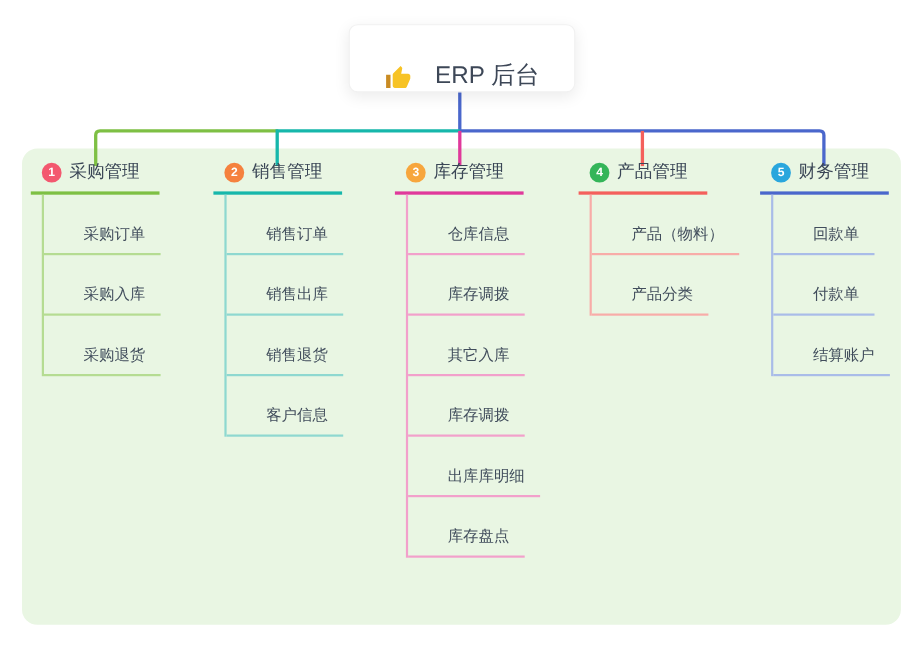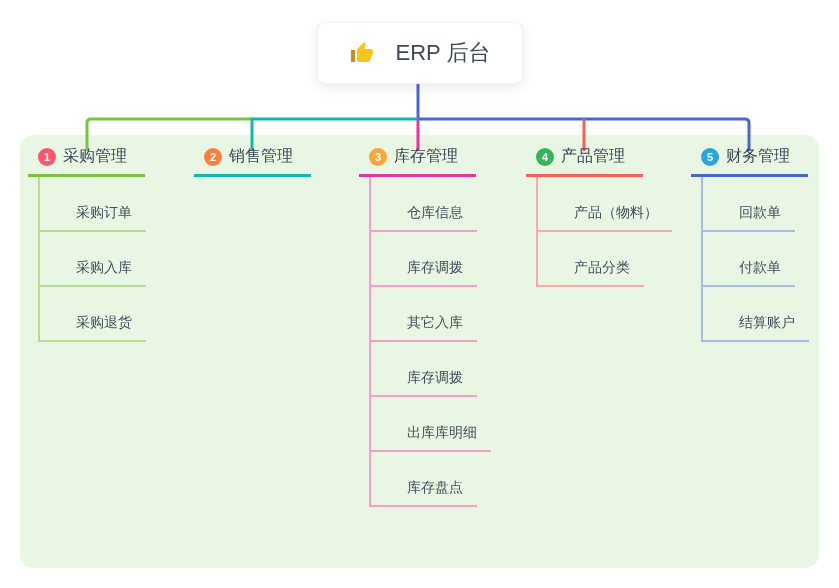--- a/index.html
+++ b/index.html
@@ -10,21 +10,21 @@
     position:absolute; left:20px; top:135px; width:799px; height:433px;
     background:#e9f6e3; border-radius:14px;
   }
 
   #connectors { position:absolute; left:0; top:0; width:839px; height:588px; pointer-events:none; }
 
   .root-node {
     position:absolute; left:317px; top:22px; width:204px; height:60px;
     background:#ffffff; border:1px solid #f1f1f1; border-radius:8px;
     box-shadow:0 4px 14px rgba(0,0,0,0.08);
-    display:flex; align-items:center; justify-content:center; gap:22px;
+    display:flex; align-items:flex-end; justify-content:center; gap:22px;
     font-size:22px; font-weight:500; color:#3d4757; z-index:5;
   }
   .root-node .thumb { width:24px; height:24px; display:block; }
 
   .branch { position:absolute; top:146px; }
   .branch-header {
     display:flex; align-items:center; gap:7px;
     width:117px; box-sizing:border-box;
     padding:0 0 7px 10px;
     border-bottom:3px solid var(--c);
@@ -82,20 +82,26 @@
         <div class="child">采购订单</div>
         <div class="child">采购入库</div>
         <div class="child">采购退货</div>
       </div>
     </div>
     <div class="branch" style="left: 194px; --c: #16b7ab; --badge: #f5813e; --lc: #8ed8d0;">
       <div class="branch-header">
         <span class="badge">2</span>
         <span class="branch-label">销售管理</span>
       </div>
+      <div class="children">
+        <div class="child">销售订单</div>
+        <div class="child">销售出库</div>
+        <div class="child">销售退货</div>
+        <div class="child">客户信息</div>
+      </div>
     </div>
     <div class="branch" style="left: 359px; --c: #e0399b; --badge: #f7a63d; --lc: #f2a0cb;">
       <div class="branch-header">
         <span class="badge">3</span>
         <span class="branch-label">库存管理</span>
       </div>
       <div class="children">
         <div class="child">仓库信息</div>
         <div class="child">库存调拨</div>
         <div class="child">其它入库</div>

